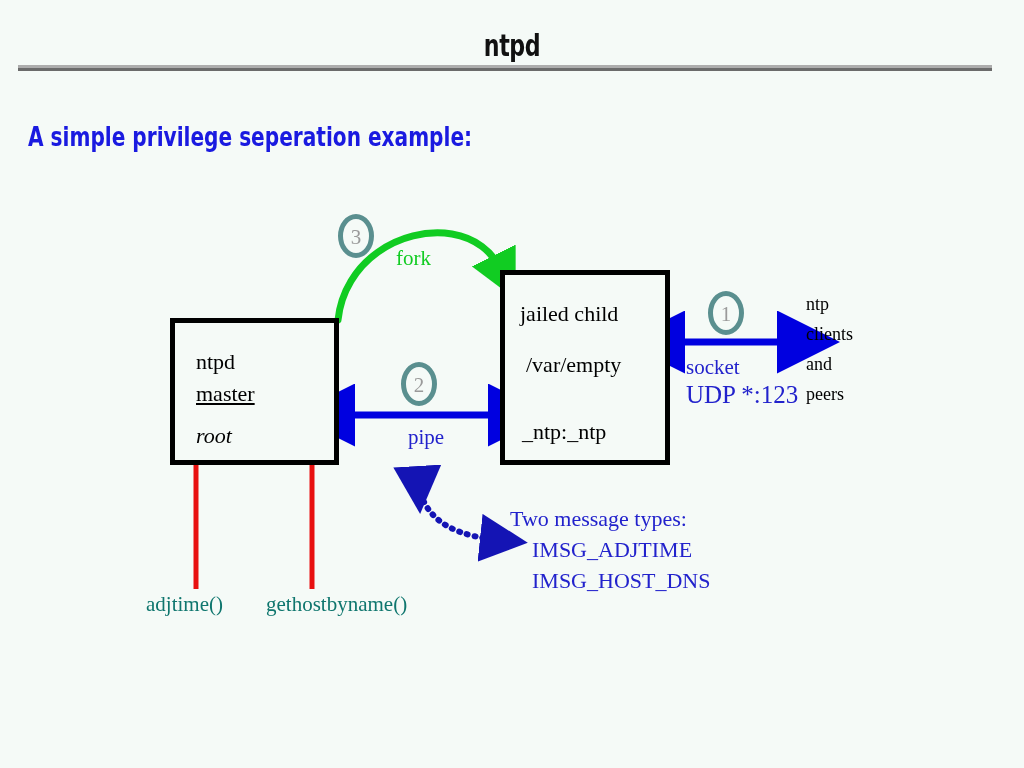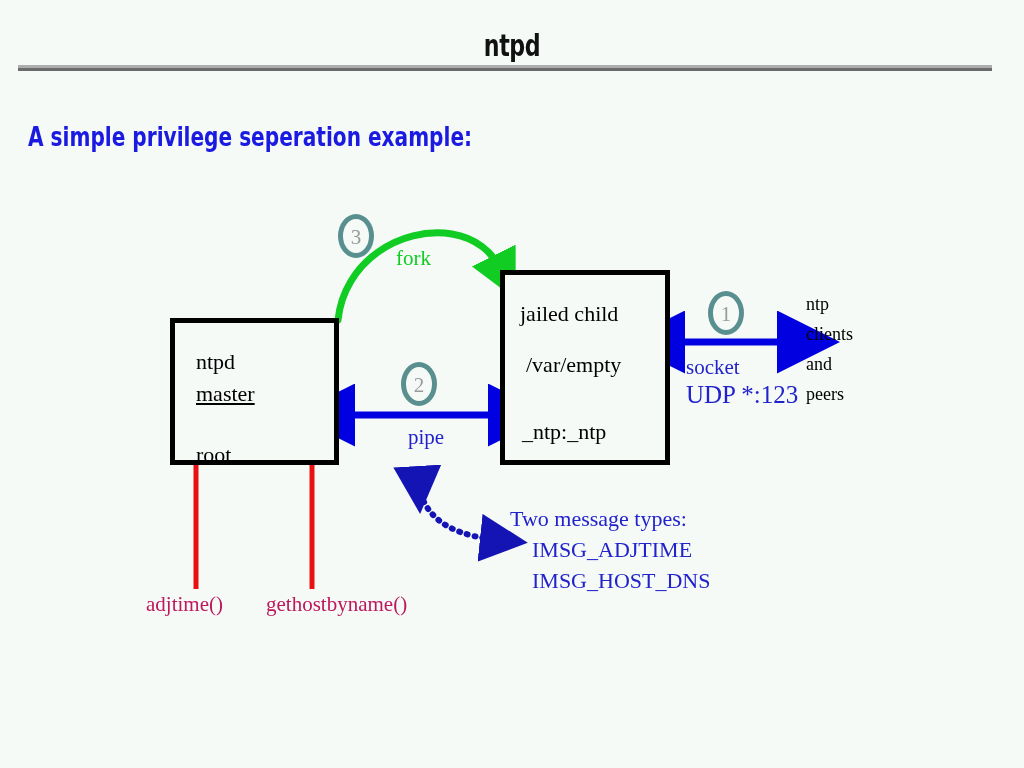--- a/index.html
+++ b/index.html
@@ -89,35 +89,35 @@
     position: absolute;
     font-family: "Liberation Serif", "DejaVu Serif", serif;
     font-size: 22px;
     color: #000000;
     white-space: nowrap;
   }
 
   
   #ml-1 { left: 196px; top: 349px; }
   #ml-2 { left: 196px; top: 381px; text-decoration: underline; }
-  #ml-3 { left: 196px; top: 442px; }
+  #ml-3 { left: 196px; top: 423px; font-style: italic; }
 
   
   #cl-1 { left: 520px; top: 301px; }
   #cl-2 { left: 526px; top: 352px; }
   #cl-3 { left: 522px; top: 419px; }
 
   
   .lbl {
     position: absolute;
     font-family: "Liberation Serif", "DejaVu Serif", serif;
     white-space: nowrap;
   }
   .lbl-blue { color: #2222cc; }
-  .lbl-red  { color: #be185d; }
+  .lbl-red  { color: #0f766e; }
   .lbl-green{ color: #11cc22; }
 
   #lbl-fork   { left: 396px; top: 246px; font-size: 21px; }
   #lbl-pipe   { left: 408px; top: 425px; font-size: 21px; }
   #lbl-socket { left: 686px; top: 355px; font-size: 21px; }
   #lbl-udp    { left: 686px; top: 381px; font-size: 25px; }
 
   #lbl-adjtime  { left: 146px; top: 592px; font-size: 21px; }
   #lbl-ghbn     { left: 266px; top: 592px; font-size: 21px; }
 

